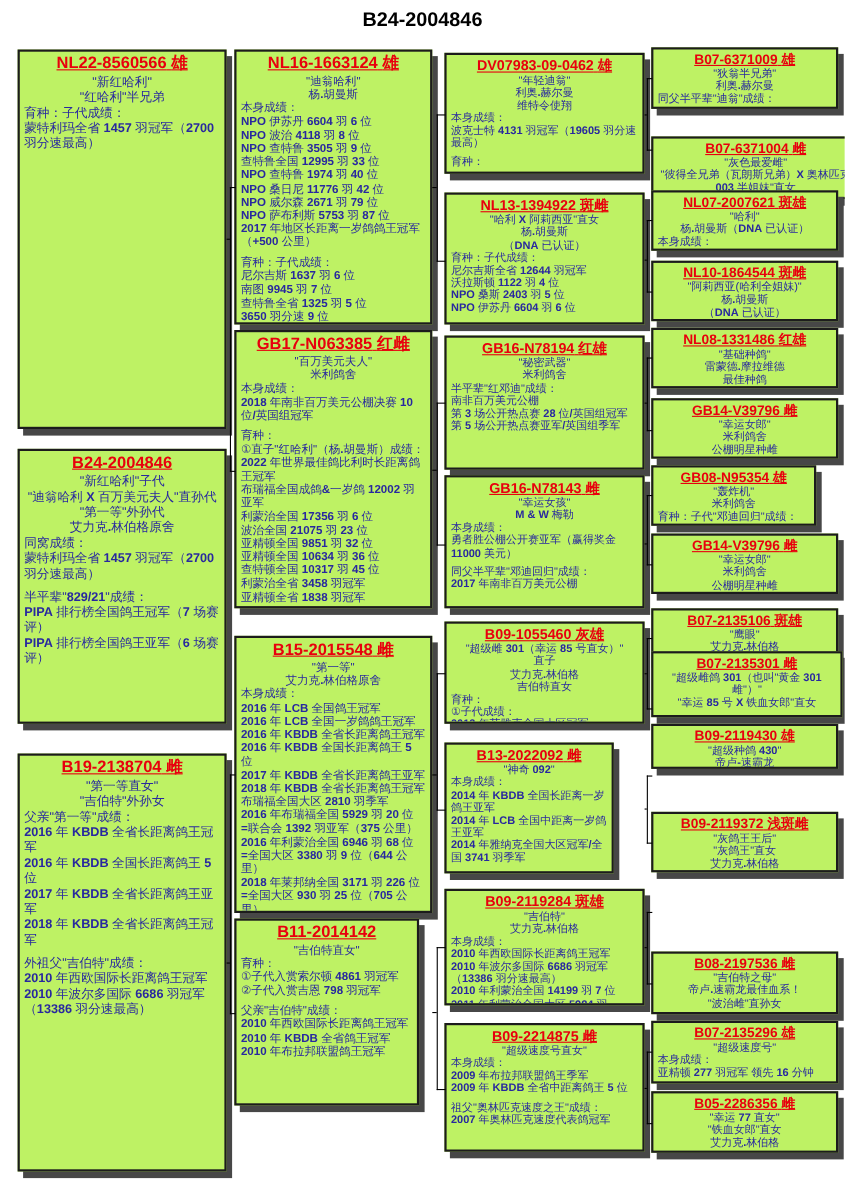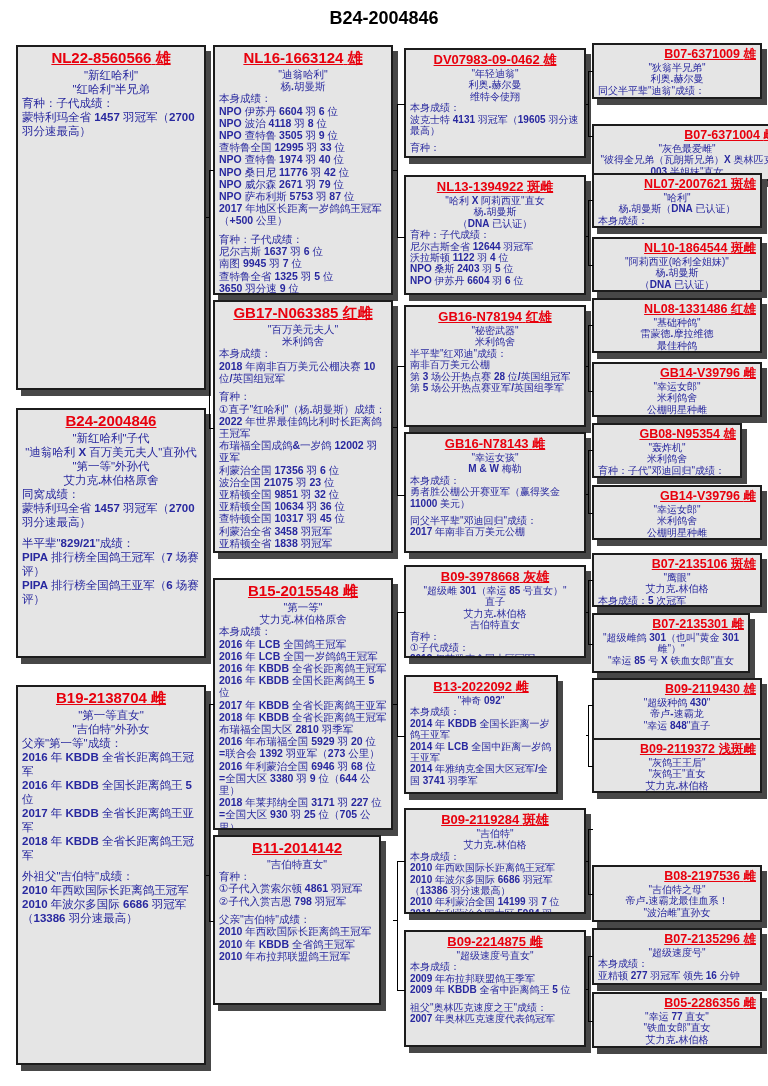--- a/index.html
+++ b/index.html
@@ -1,34 +1,34 @@
 <!DOCTYPE html>
 <html><head>
 <meta charset="utf-8">
 <style>
   html,body{margin:0;padding:0;background:#fff;}
   #page{position:relative;width:768px;height:1086px;background:#ffffff;overflow:hidden;
         font-family:"Liberation Sans","DejaVu Sans",sans-serif;}
   #main-title{position:absolute;top:8px;left:0;width:100%;text-align:center;
         font-size:18px;font-weight:bold;color:#000;}
   #footer{position:absolute;left:30px;top:1058px;font-size:13.5px;font-weight:bold;color:#000;}
-  .bx{position:absolute;background:#e5e5e5;border:2px solid #1c1c1c;box-sizing:border-box;
+  .bx{position:absolute;background:#bef264;border:2px solid #1c1c1c;box-sizing:border-box;
       box-shadow:5px 6px 0 #474747;padding:2px 4px 3px 4px;overflow:hidden;}
   .bt{color:#e8000d;font-weight:bold;text-align:center;text-decoration:underline;
       white-space:nowrap;margin-bottom:1px;}
   .ln{color:#28289f;text-align:left;}
   .ln.c{text-align:center;}
   .ln b{font-weight:bold;}
   .ln.blank{height:0.6em;}
   .col1 .bt,.col2 .bt{font-size:15px;line-height:18px;}
   .col1 .ln{font-size:11.5px;line-height:14px;}
   .col2 .ln{font-size:10.5px;line-height:12.2px;}
   .col3 .bt{font-size:13px;line-height:15px;}
   .col3 .ln{font-size:10px;line-height:11.4px;}
-  .col4 .bt{font-size:12.5px;line-height:14px;text-align:right;}
+  .col4 .bt{font-size:12.5px;line-height:14px;}
   .col4 .ln{font-size:10px;line-height:11.3px;}
   .stub{position:absolute;border-top:1.5px solid #000;height:0;}
   .brk{position:absolute;border-left:1.5px solid #000;border-top:1.5px solid #000;
        border-bottom:1.5px solid #000;}
 </style>
 </head>
 <body>
 
 <div id="page">
   <div id="main-title">B24-2004846</div>
@@ -127,24 +127,24 @@
         <div class="ln c">艾力克<b>.</b>林伯格原舍</div>
         <div class="ln">本身成绩：</div>
         <div class="ln"><b>2016</b> 年 <b>LCB</b> 全国鸽王冠军</div>
         <div class="ln"><b>2016</b> 年 <b>LCB</b> 全国一岁鸽鸽王冠军</div>
         <div class="ln"><b>2016</b> 年 <b>KBDB</b> 全省长距离鸽王冠军</div>
         <div class="ln"><b>2016</b> 年 <b>KBDB</b> 全国长距离鸽王 <b>5</b> 位</div>
         <div class="ln"><b>2017</b> 年 <b>KBDB</b> 全省长距离鸽王亚军</div>
         <div class="ln"><b>2018</b> 年 <b>KBDB</b> 全省长距离鸽王冠军</div>
         <div class="ln">布瑞福全国大区 <b>2810</b> 羽季军</div>
         <div class="ln"><b>2016</b> 年布瑞福全国 <b>5929</b> 羽 <b>20</b> 位</div>
-        <div class="ln"><b>=</b>联合会 <b>1392</b> 羽亚军（<b>273</b> 公里）</div>
+        <div class="ln"><b>=</b>联合会 <b>1392</b> 羽亚军（<b>375</b> 公里）</div>
         <div class="ln"><b>2016</b> 年利蒙治全国 <b>6946</b> 羽 <b>68</b> 位</div>
         <div class="ln"><b>=</b>全国大区 <b>3380</b> 羽 <b>9</b> 位（<b>644</b> 公里）</div>
-        <div class="ln"><b>2018</b> 年莱邦纳全国 <b>3171</b> 羽 <b>227</b> 位</div>
+        <div class="ln"><b>2018</b> 年莱邦纳全国 <b>3171</b> 羽 <b>226</b> 位</div>
         <div class="ln"><b>=</b>全国大区 <b>930</b> 羽 <b>25</b> 位（<b>705</b> 公里）</div>
       </div>
   </div>
   <div class="bx col2" style="left:213px;top:835px;width:168px;height:170px">
     <div class="bt"><span>B11-2014142</span> <span></span></div>
     <div>
         <div class="ln c">"吉伯特直女"</div>
         <div class="ln">育种：</div>
         <div class="ln">①子代入赏索尔顿 <b>4861</b> 羽冠军</div>
         <div class="ln">②子代入赏吉恩 <b>798</b> 羽冠军</div>
@@ -198,21 +198,21 @@
         <div class="ln c">"幸运女孩"</div>
         <div class="ln c"><b>M</b> <b>&amp;</b> <b>W</b> 梅勒</div>
         <div class="ln">本身成绩：</div>
         <div class="ln">勇者胜公棚公开赛亚军（赢得奖金 <b>11000</b> 美元）</div>
         <div class="ln blank"></div>
         <div class="ln">同父半平辈"邓迪回归"成绩：</div>
         <div class="ln"><b>2017</b> 年南非百万美元公棚</div>
       </div>
   </div>
   <div class="bx col3" style="left:404px;top:565px;width:182px;height:93px">
-    <div class="bt"><span>B09-3978668</span> <span>灰雄</span></div>
+    <div class="bt"><span>B09-1055460</span> <span>灰雄</span></div>
     <div>
         <div class="ln c">"超级雌 <b>301</b>（幸运 <b>85</b> 号直女）"</div>
         <div class="ln c">直子</div>
         <div class="ln c">艾力克<b>.</b>林伯格</div>
         <div class="ln c">吉伯特直女</div>
         <div class="ln">育种：</div>
         <div class="ln">①子代成绩：</div>
         <div class="ln"><b>2013</b> 年苏雅克全国大区冠军</div>
       </div>
   </div>
@@ -316,28 +316,28 @@
       </div>
   </div>
   <div class="bx col4" style="left:592px;top:553px;width:170px;height:54px">
     <div class="bt"><span>B07-2135106</span> <span>斑雄</span></div>
     <div>
         <div class="ln c">"鹰眼"</div>
         <div class="ln c">艾力克<b>.</b>林伯格</div>
         <div class="ln">本身成绩：<b>5</b> 次冠军</div>
       </div>
   </div>
-  <div class="bx col4" style="left:592px;top:613px;width:158px;height:60px">
+  <div class="bx col4" style="left:592px;top:592px;width:174px;height:60px">
     <div class="bt"><span>B07-2135301</span> <span>雌</span></div>
     <div>
         <div class="ln c">"超级雌鸽 <b>301</b>（也叫"黄金 <b>301</b> 雌"）"</div>
         <div class="ln c">"幸运 <b>85</b> 号 <b>X</b> 铁血女郎"直女</div>
       </div>
   </div>
-  <div class="bx col4" style="left:592px;top:678px;width:170px;height:62px">
+  <div class="bx col4" style="left:592px;top:658px;width:170px;height:41px">
     <div class="bt"><span>B09-2119430</span> <span>雄</span></div>
     <div>
         <div class="ln c">"超级种鸽 <b>430</b>"</div>
         <div class="ln c">帝卢<b>-</b>速霸龙</div>
         <div class="ln c">"幸运 <b>848</b>"直子</div>
       </div>
   </div>
   <div class="bx col4" style="left:592px;top:738px;width:170px;height:55px">
     <div class="bt"><span>B09-2119372</span> <span>浅斑雌</span></div>
     <div>

